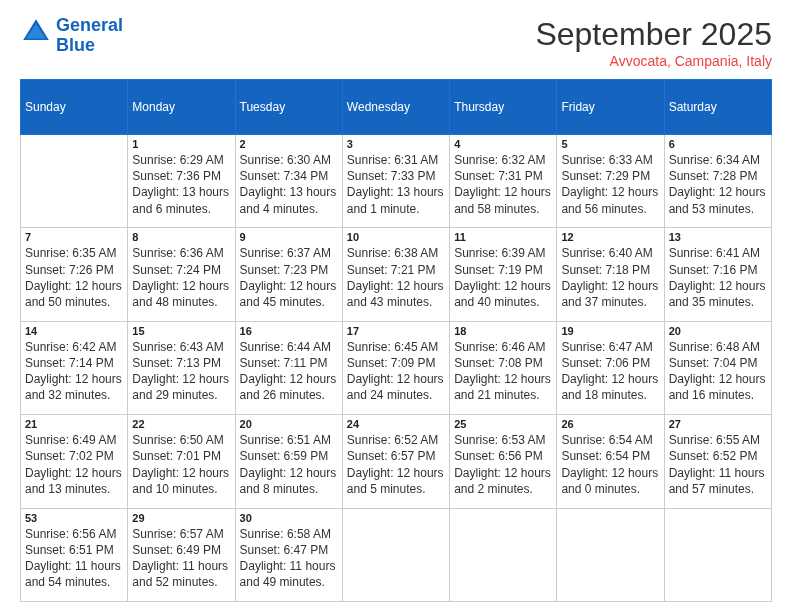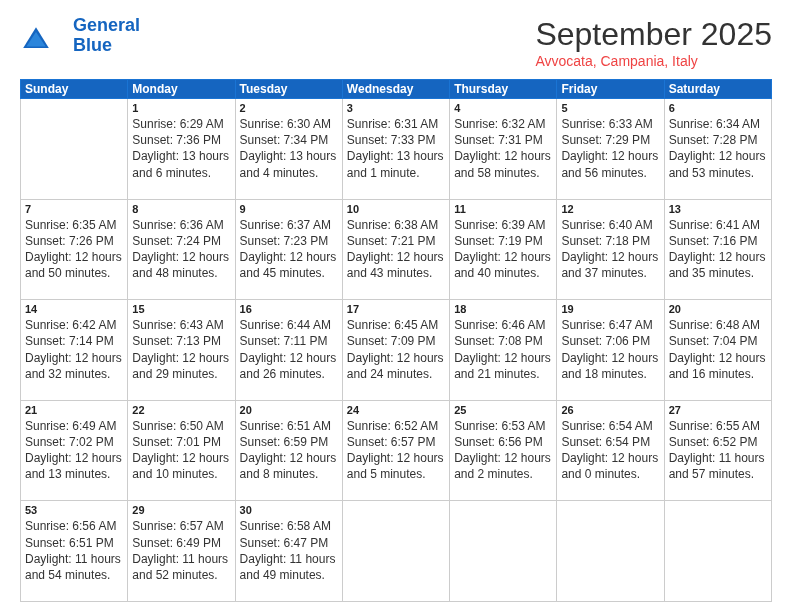--- a/index.html
+++ b/index.html
@@ -18,38 +18,39 @@
       flex-direction: column;
     }
     .header {
       display: flex;
       justify-content: space-between;
       align-items: flex-start;
       margin-bottom: 10px;
     }
     .logo {
       display: flex;
-      align-items: flex-end;
-      gap: 17px;
+      align-items: flex-start;
+      gap: 0;
     }
     .logo-text {
       font-size: 18px;
       font-weight: bold;
       color: #333;
       line-height: 1.1;
     }
     .logo-text span {
       color: #1565c0;
     }
     .logo-icon {
       width: 32px;
       height: 32px;
       margin-right: 4px;
     }
     .title-block {
+      text-align: right;
     }
     .month-title {
       font-size: 32px;
       font-weight: normal;
       color: #333;
     }
     .location {
       font-size: 14px;
       color: #ef4444;
     }
@@ -57,22 +58,22 @@
       flex: 1;
       border: 1px solid #ccc;
       border-collapse: collapse;
       width: 100%;
       table-layout: fixed;
     }
     .calendar th {
       background-color: #1565c0;
       color: #fff;
       font-size: 12px;
-      font-weight: bold;
-      padding: 2px 4px;
+      font-weight: normal;
+      padding: 20px 4px;
       text-align: left;
       border: 1px solid #1a74d4;
     }
     .calendar td {
       border: 1px solid #ccc;
       vertical-align: top;
       padding: 3px 4px;
       font-size: 9.5px;
       color: #333;
       height: 80px;

